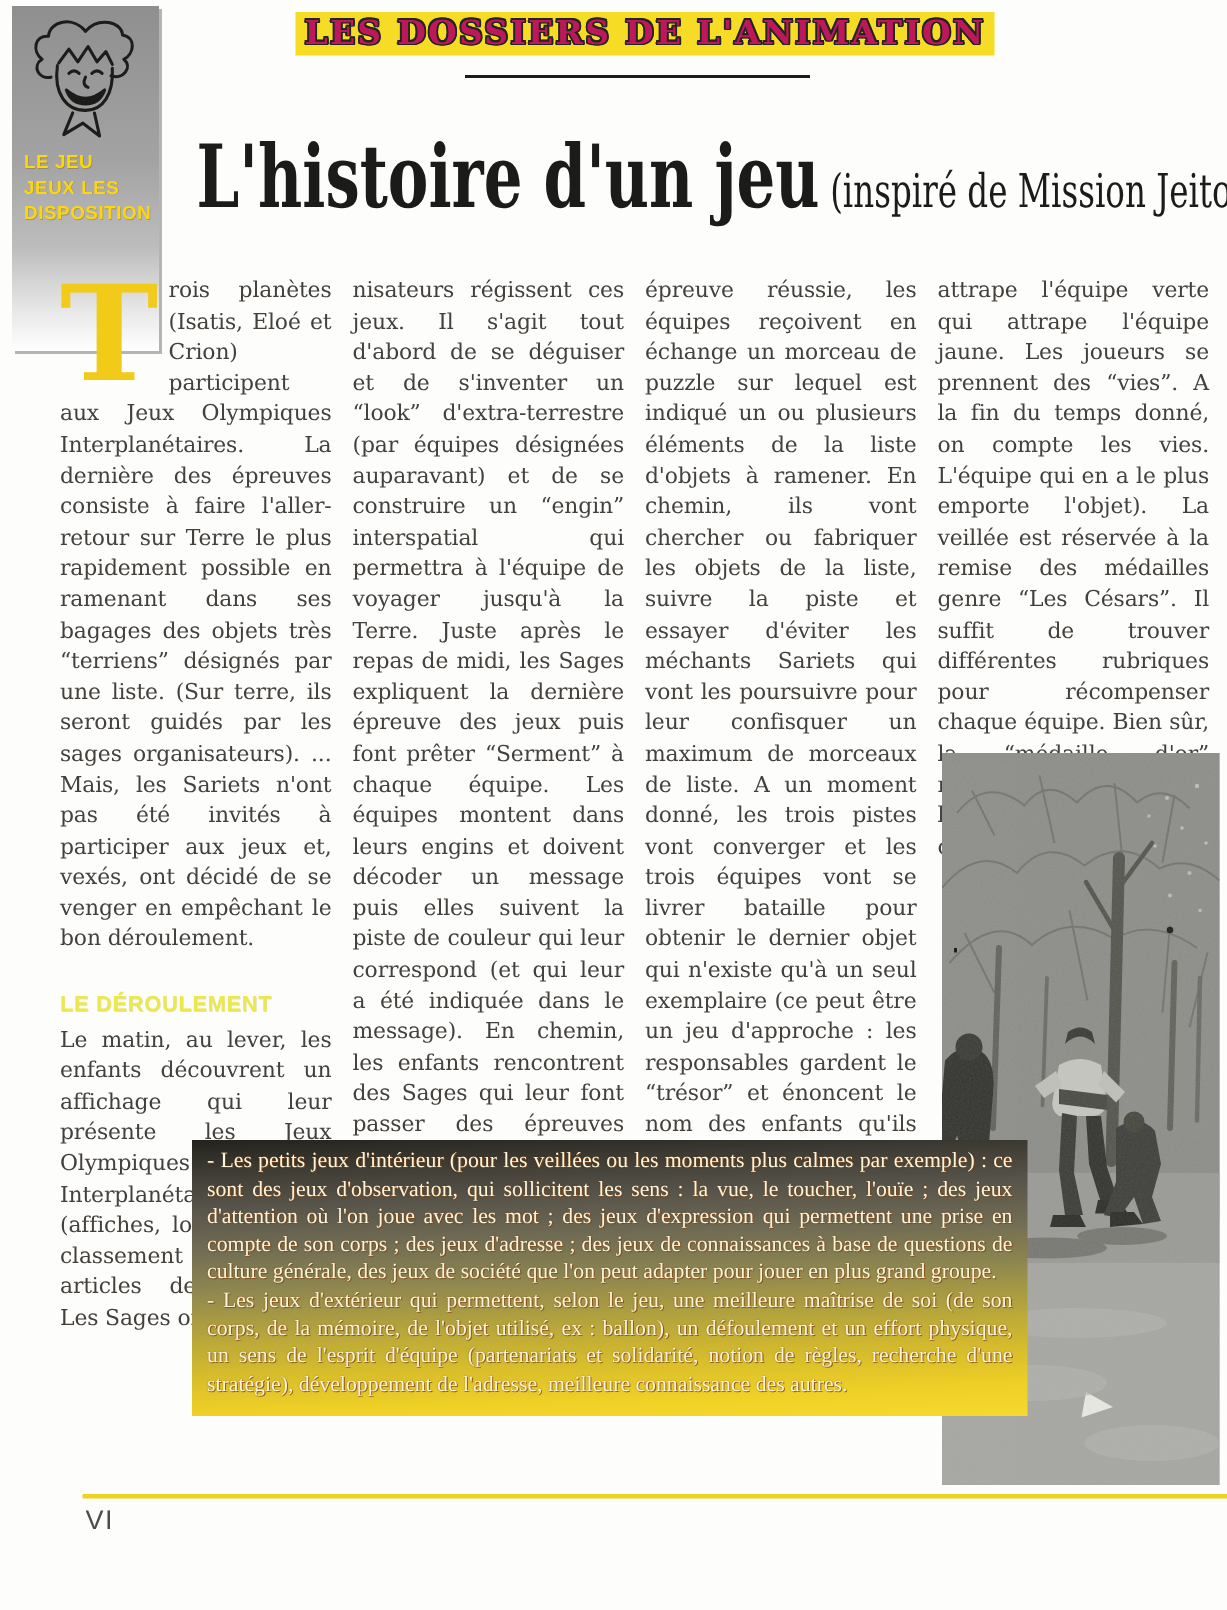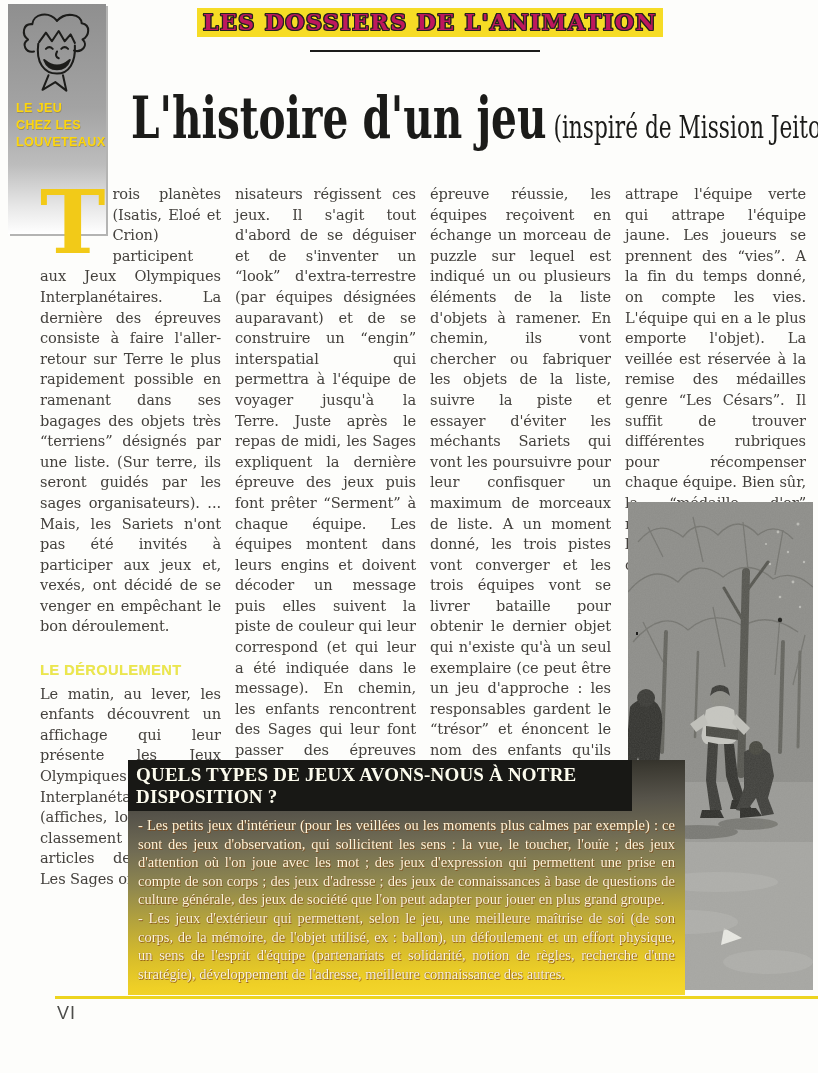--- a/index.html
+++ b/index.html
@@ -83,22 +83,22 @@
         <path d="M28 42 C25 64 35 77 50 77 C64 77 72 64 71 44"></path>
         <path d="M29 40 L37 29 L44 39 L52 27 L59 39 L66 31 L71 41"></path>
         <path d="M37 48 q4 -4 8 0 M55 48 q4 -4 8 0"></path>
         <path d="M50 51 q-3 6 2 8"></path>
         <path d="M35 61 q15 13 30 0 q-4 11 -15 11 q-11 0 -15 -11 z" fill="#1c1c1a"></path>
         <path d="M40 79 L33 96 L48 87 L61 97 L57 79"></path>
       </g>
     </svg>
     <div class="badge-label">
       <div>LE JEU</div>
-      <div>CHEZ LES</div>
-      <div>LOUVETEAUX</div>
+      <div>JEUX LES</div>
+      <div>DISPOSITION</div>
     </div>
   </div>
 
   <div class="article-title">
     <span class="main">L'histoire d'un jeu</span><span class="sub">(inspiré de Mission Jeito)</span>
   </div>
 
   <div class="columns">
     <div class="col">
       <p><span class="dropcap">T</span><span>rois planètes (Isatis, Eloé et Crion) participent aux Jeux Olympiques Interplanétaires. La dernière des épreuves consiste à faire l'aller-retour sur Terre le plus rapidement possible en ramenant dans ses bagages des objets très “terriens” désignés par une liste. (Sur terre, ils seront guidés par les sages organisateurs). ... Mais, les Sariets n'ont pas été invités à participer aux jeux et, vexés, ont décidé de se venger en empêchant le bon déroulement.</span></p>
@@ -189,21 +189,20 @@
         <ellipse cx="140" cy="460" rx="45" ry="12"></ellipse>
         <ellipse cx="90" cy="380" rx="60" ry="10"></ellipse>
       </g>
       <rect width="185" height="488" filter="url(#grain)" opacity="0.28"></rect>
       <rect x="8" y="130" width="2" height="3" fill="#1e1e1c"></rect>
       <circle cx="152" cy="118" r="2.2" fill="#2a2a26"></circle>
     </svg>
   </div>
 
   <div class="feature">
-    <div class="feature-titlebar">QUELS TYPES DE JEUX AVONS-NOUS À NOTRE DISPOSITION ?</div>
     <div class="feature-body">
       <p>- Les petits jeux d'intérieur (pour les veillées ou les moments plus calmes par exemple) : ce sont des jeux d'observation, qui sollicitent les sens : la vue, le toucher, l'ouïe ; des jeux d'attention où l'on joue avec les mot ; des jeux d'expression qui permettent une prise en compte de son corps ; des jeux d'adresse ; des jeux de connaissances à base de questions de culture générale, des jeux de société que l'on peut adapter pour jouer en plus grand groupe.</p>
       <p>- Les jeux d'extérieur qui permettent, selon le jeu, une meilleure maîtrise de soi (de son corps, de la mémoire, de l'objet utilisé, ex : ballon), un défoulement et un effort physique, un sens de l'esprit d'équipe (partenariats et solidarité, notion de règles, recherche d'une stratégie), développement de l'adresse, meilleure connaissance des autres.</p>
     </div>
   </div>
 
   <div class="bottom-rule"></div>
   <div class="page-number">VI</div>
 
 </div>

